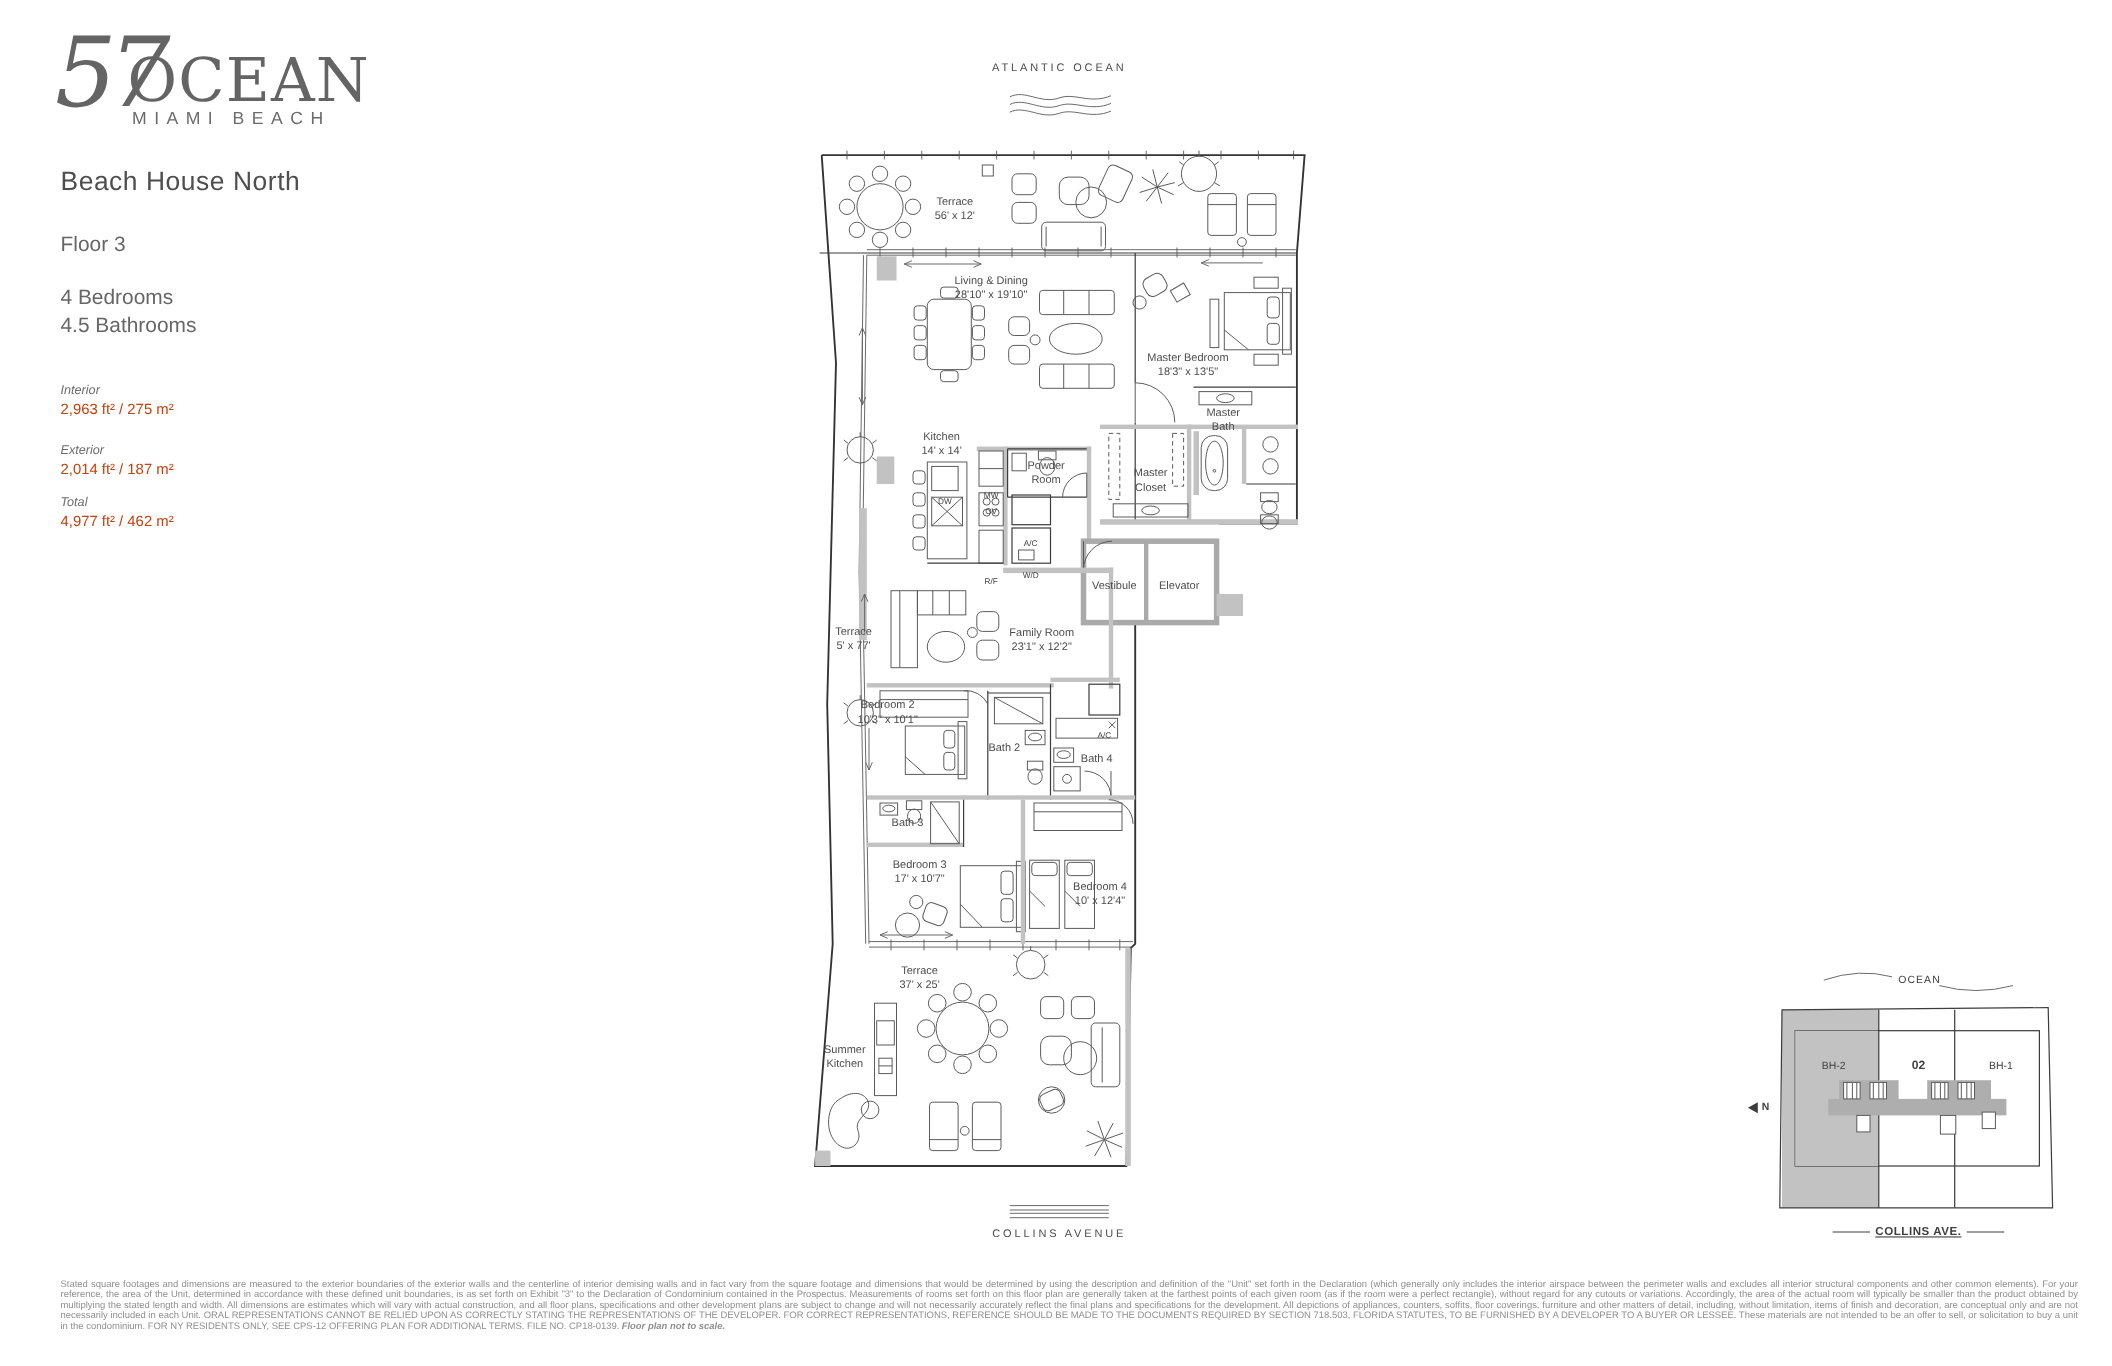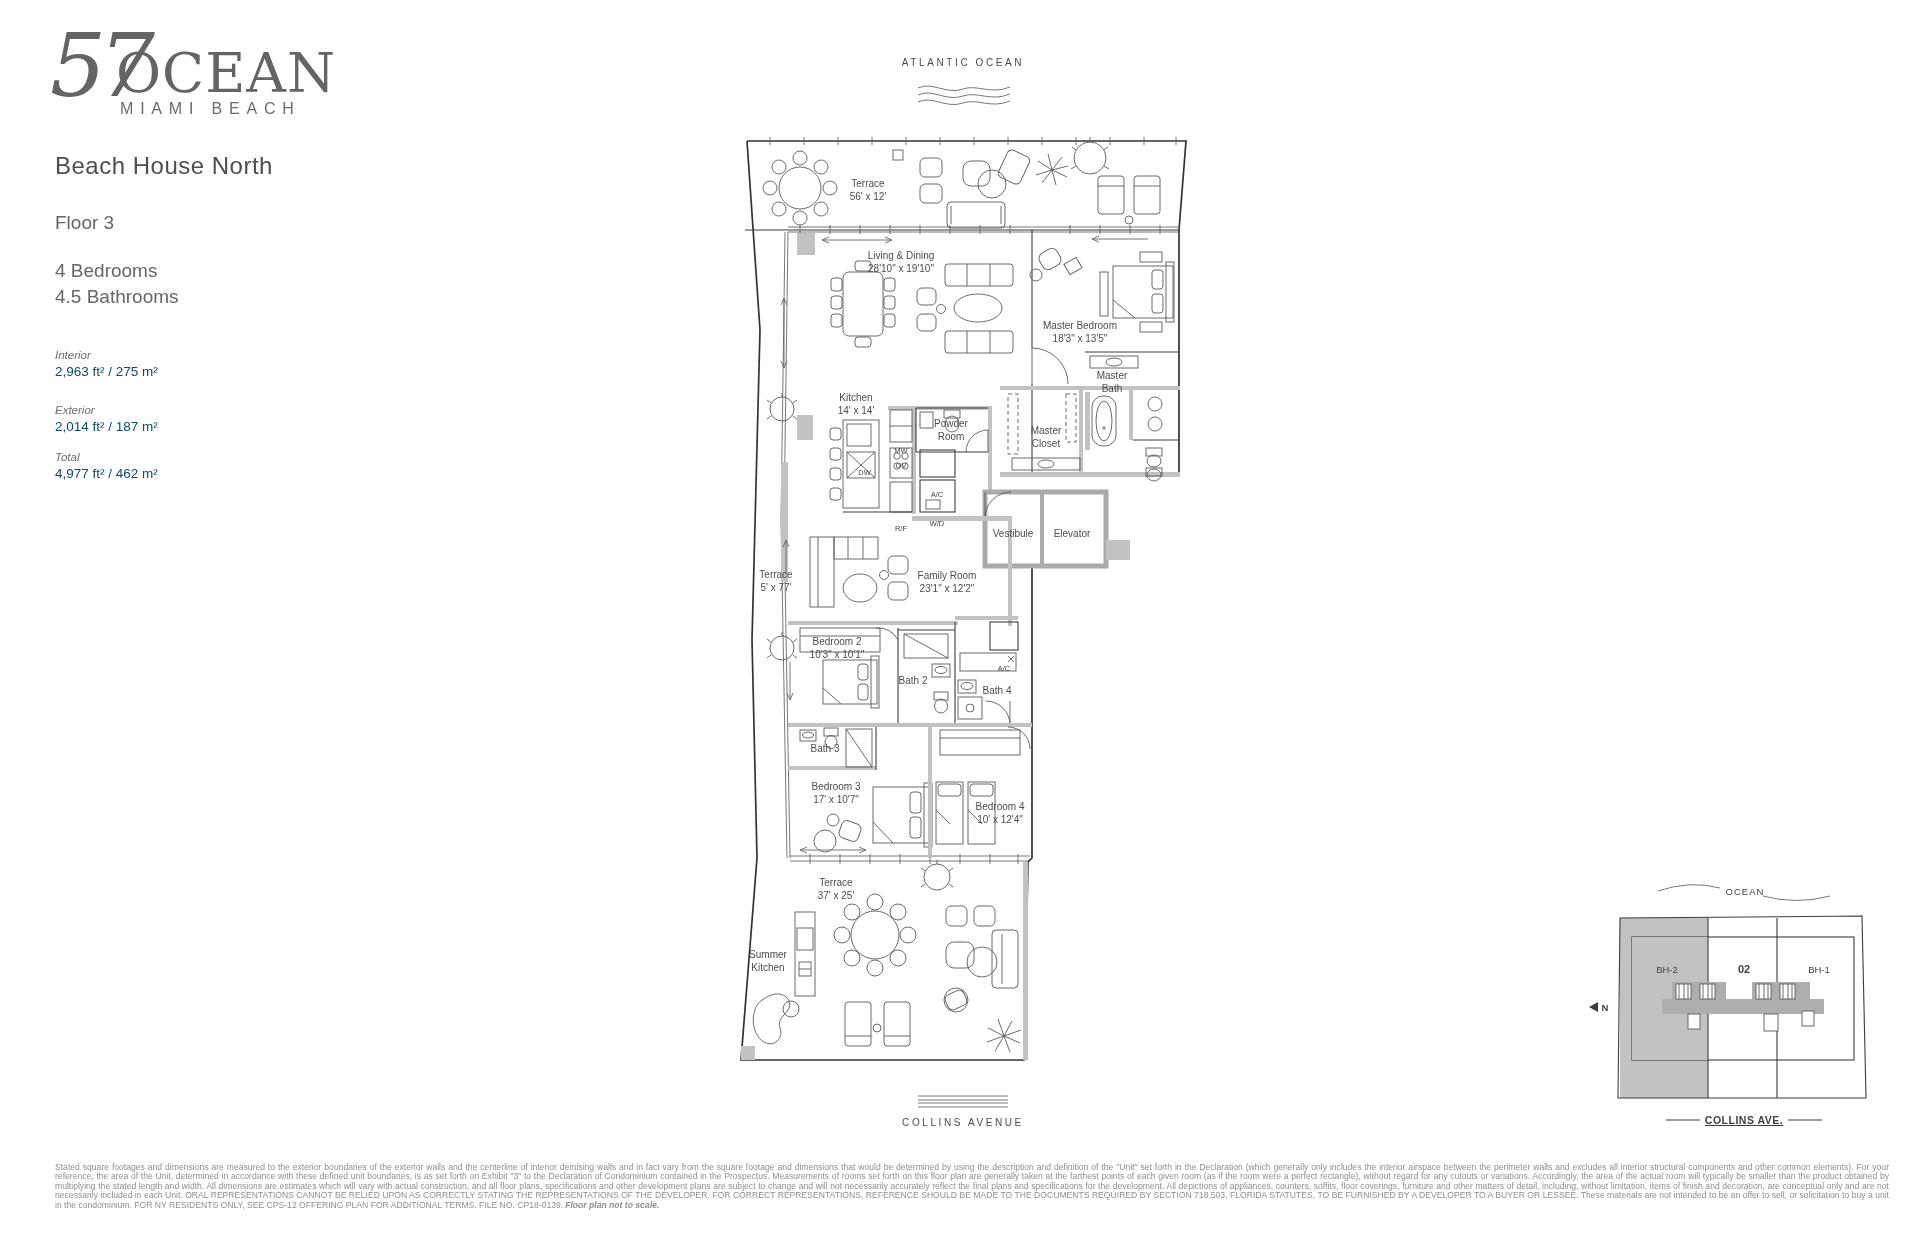--- a/index.html
+++ b/index.html
@@ -15,21 +15,21 @@
   #logo .tag{position:absolute;left:70px;top:62px;font-size:16px;letter-spacing:6.8px;
              color:#6b6b6b;white-space:nowrap;}
 
   
   .info{position:absolute;left:55px;color:#5d5d5d;}
   #unit-name{top:152px;font-size:24px;letter-spacing:.5px;color:#4e4e4e;}
   #floor{top:212px;font-size:19px;color:#666;}
   #beds{top:260px;font-size:19px;color:#666;}
   #baths{top:286px;font-size:19px;color:#666;}
   .area-label{font-style:italic;font-size:11.5px;color:#6d6d6d;}
-  .area-value{font-size:13.5px;color:#0c4a6e;margin-top:3px;}
+  .area-value{font-size:13.5px;color:#c2410c;margin-top:3px;}
   #area-0{top:349px;} #area-1{top:404px;} #area-2{top:451px;}
 
   
   .lbl{position:absolute;transform:translate(-50%,-50%);text-align:center;
        font-size:10px;line-height:1.3;color:#4c4c4c;white-space:nowrap;}
   .lbl span{display:block;}
   .lbl span:empty{display:none;}
   .app{position:absolute;transform:translate(-50%,-50%);font-size:7.5px;color:#444;
        white-space:nowrap;margin-top:32px;}
   .cap{position:absolute;transform:translate(-50%,-50%);font-size:10px;
@@ -460,21 +460,21 @@
     <span>Elevator</span>
   </div>
 <div class="lbl" style="left:776px;top:581px;">
     <span>Terrace</span>
     <span>5' x 77'</span>
   </div>
 <div class="lbl" style="left:947px;top:582px;">
     <span>Family Room</span>
     <span>23'1" x 12'2"</span>
   </div>
-<div class="lbl" style="left:837px;top:648px;">
+<div class="lbl" style="left:807px;top:648px;">
     <span>Bedroom 2</span>
     <span>10'3" x 10'1"</span>
   </div>
 <div class="lbl" style="left:913px;top:680px;">
     <span>Bath 2</span>
   </div>
 <div class="lbl" style="left:997px;top:690px;">
     <span>Bath 4</span>
   </div>
 <div class="lbl" style="left:825px;top:748px;">
@@ -492,21 +492,21 @@
     <span>Terrace</span>
     <span>37' x 25'</span>
   </div>
 <div class="lbl" style="left:768px;top:961px;">
     <span>Summer</span>
     <span>Kitchen</span>
   </div>
 
 <div class="app" style="left:901px;top:418px;">MW</div>
 <div class="app" style="left:901px;top:433px;">OV</div>
-<div class="app" style="left:859px;top:440px;padding-left:11px;">DW</div>
+<div class="app" style="left:859px;top:424px;">DW</div>
 <div class="app" style="left:937px;top:462px;">A/C</div>
 <div class="app" style="left:901px;top:496px;">R/F</div>
 <div class="app" style="left:937px;top:491px;">W/D</div>
 <div class="app" style="left:1004px;top:636px;">A/C</div>
 
 <div class="sm" style="left:1745px;top:891px;letter-spacing:1px;">OCEAN</div>
 <div class="sm" style="left:1667px;top:969px;">BH-2</div>
 <div class="sm b" style="left:1744px;top:969px;font-size:11px;">02</div>
 <div class="sm" style="left:1819px;top:969px;">BH-1</div>
 <div class="sm b" style="left:1605px;top:1007px;">N</div>

